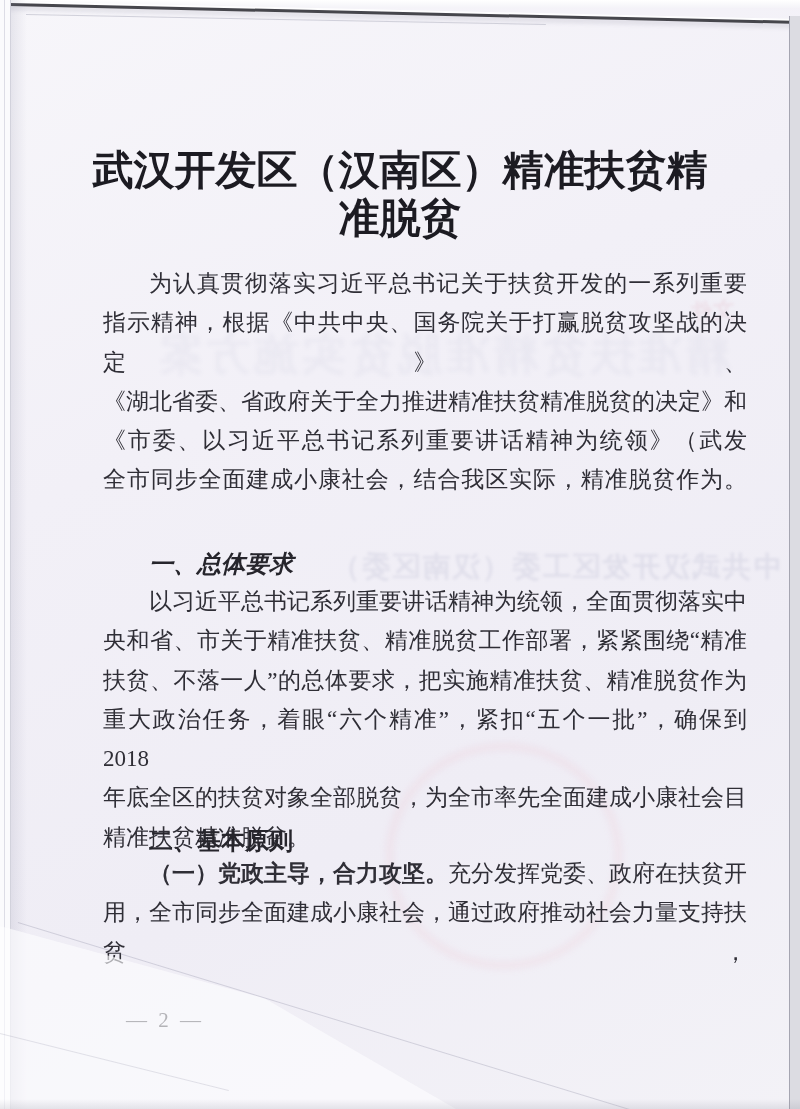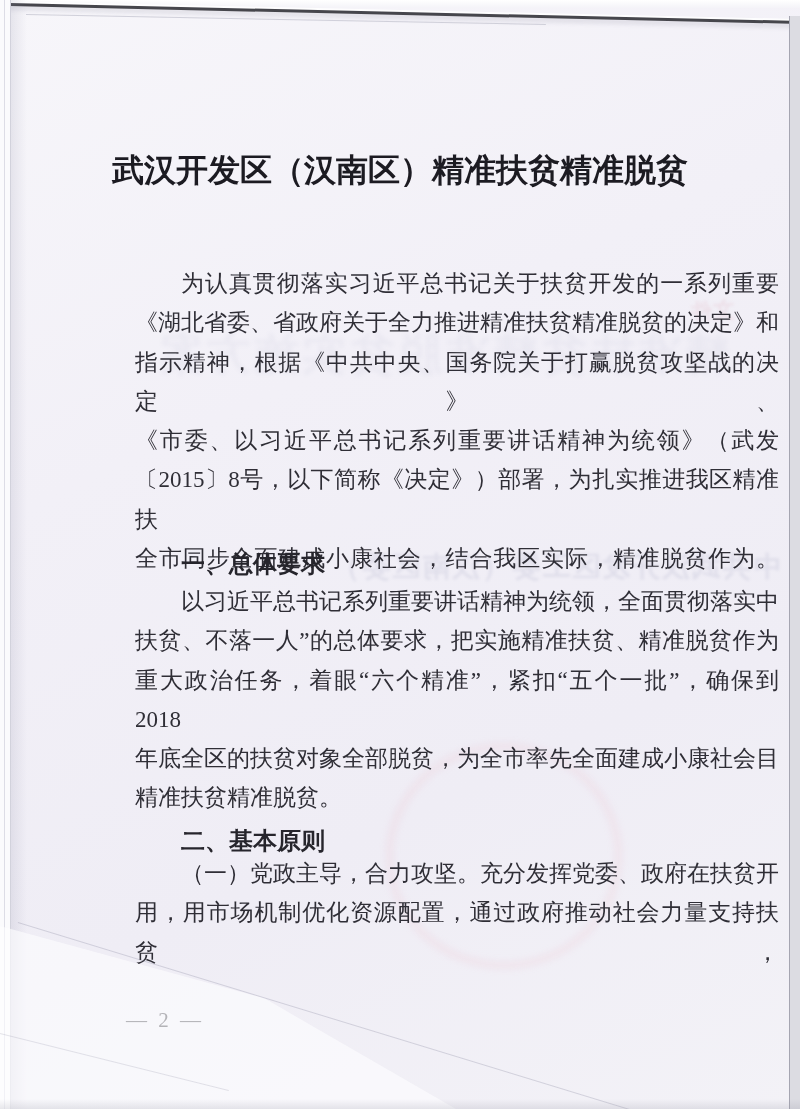--- a/index.html
+++ b/index.html
@@ -39,33 +39,33 @@
   .bleed-a{left:130px;top:325px;width:600px;font-size:44px;color:#6a6f9a;
     opacity:.055;filter:blur(2px);letter-spacing:4px;}
   .bleed-b{left:420px;top:548px;width:360px;font-size:28px;color:#6a6f9a;
     opacity:.12;filter:blur(1.6px);letter-spacing:2px;}
   .bleed-c{left:690px;top:296px;font-size:22px;color:#d898a8;
     opacity:.18;filter:blur(1.4px);transform:scaleX(-1) rotate(3deg);}
   .stamp-bleed{position:absolute;left:385px;top:742px;width:220px;height:210px;
     border:9px solid rgba(232,154,172,.10);border-radius:50%;filter:blur(3px);pointer-events:none;}
   
   .doc-title{position:absolute;left:80px;width:640px;top:146px;text-align:center;
-    font-weight:700;color:#1c1b22;font-size:32px;line-height:48px;}
+    font-weight:700;color:#1c1b22;font-size:41px;line-height:48px;}
   .doc-title .t2{letter-spacing:.42em;}
-  .textcol{position:absolute;left:103px;width:644px;top:0;height:100%;margin-left:32px;}
+  .textcol{position:absolute;left:103px;width:644px;top:0;height:100%;}
   .para{position:absolute;left:0;width:644px;font-size:23px;line-height:39.3px;}
   .p1{top:264px;} .p2{top:582px;} .p3{top:854px;}
   .line{text-align:justify;text-align-last:justify;}
   .line.short{text-align-last:left;}
   .line.indent{text-indent:2em;}
   .heading{position:absolute;left:0;width:644px;font-size:24px;line-height:39px;
     font-weight:700;color:#26252c;padding-left:46px;box-sizing:border-box;
     font-family:"Liberation Sans","DejaVu Sans",sans-serif;}
-  .h1{top:544px;} .h2{top:821px;}
-  .lead-bold{font-weight:400;}
+  .h1{top:544px;font-style:italic;} .h2{top:821px;}
+  .lead-bold{font-weight:700;}
   .pagenum{position:absolute;left:126px;top:1008px;font-size:21px;
     letter-spacing:3px;color:#3a3a42;}
 </style>
 </head>
 <body>
 
 <div class="scan">
 
   <div class="top-strip"></div>
   <div class="top-fold-line"></div>
@@ -80,40 +80,40 @@
   <div class="stamp-bleed"></div>
 
   <div class="doc-title">
     <div>武汉开发区（汉南区）精准扶贫精准脱贫</div>
   </div>
 
   <div class="textcol">
 
     <div class="para p1">
       <div class="line indent">为认真贯彻落实习近平总书记关于扶贫开发的一系列重要</div>
+      <div class="line">指示精神，根据《中共中央、国务院关于打赢脱贫攻坚战的决定》、</div>
       <div class="line">《湖北省委、省政府关于全力推进精准扶贫精准脱贫的决定》和</div>
-      <div class="line">指示精神，根据《中共中央、国务院关于打赢脱贫攻坚战的决定》、</div>
       <div class="line">《市委、以习近平总书记系列重要讲话精神为统领》（武发</div>
-      <div class="line">〔2015〕8号，以下简称《决定》）部署，为扎实推进我区精准扶</div>
       <div class="line">全市同步全面建成小康社会，结合我区实际，精准脱贫作为。</div>
     </div>
 
     <div class="heading h1">一、总体要求</div>
     <div class="para p2">
       <div class="line indent">以习近平总书记系列重要讲话精神为统领，全面贯彻落实中</div>
+      <div class="line">央和省、市关于精准扶贫、精准脱贫工作部署，紧紧围绕“精准</div>
       <div class="line">扶贫、不落一人”的总体要求，把实施精准扶贫、精准脱贫作为</div>
       <div class="line">重大政治任务，着眼“六个精准”，紧扣“五个一批”，确保到 2018</div>
       <div class="line">年底全区的扶贫对象全部脱贫，为全市率先全面建成小康社会目</div>
       <div class="line short">精准扶贫精准脱贫。</div>
     </div>
 
     <div class="heading h2">二、基本原则</div>
     <div class="para p3">
       <div class="line indent"><span class="lead-bold">（一）党政主导，合力攻坚。</span><span>充分发挥党委、政府在扶贫开</span></div>
-      <div class="line">用，用市场机制优化资源配置，通过政府推动社会力量支持扶贫，</div>
+      <div class="line">用，全市同步全面建成小康社会，通过政府推动社会力量支持扶贫，</div>
     </div>
 
   </div>
 
   <div class="pagenum">— 2 —</div>
 
   <div class="crease-bl"></div>
   <div class="crease-line"></div>
   <div class="crease-line2"></div>
   <div class="right-edge"></div>

